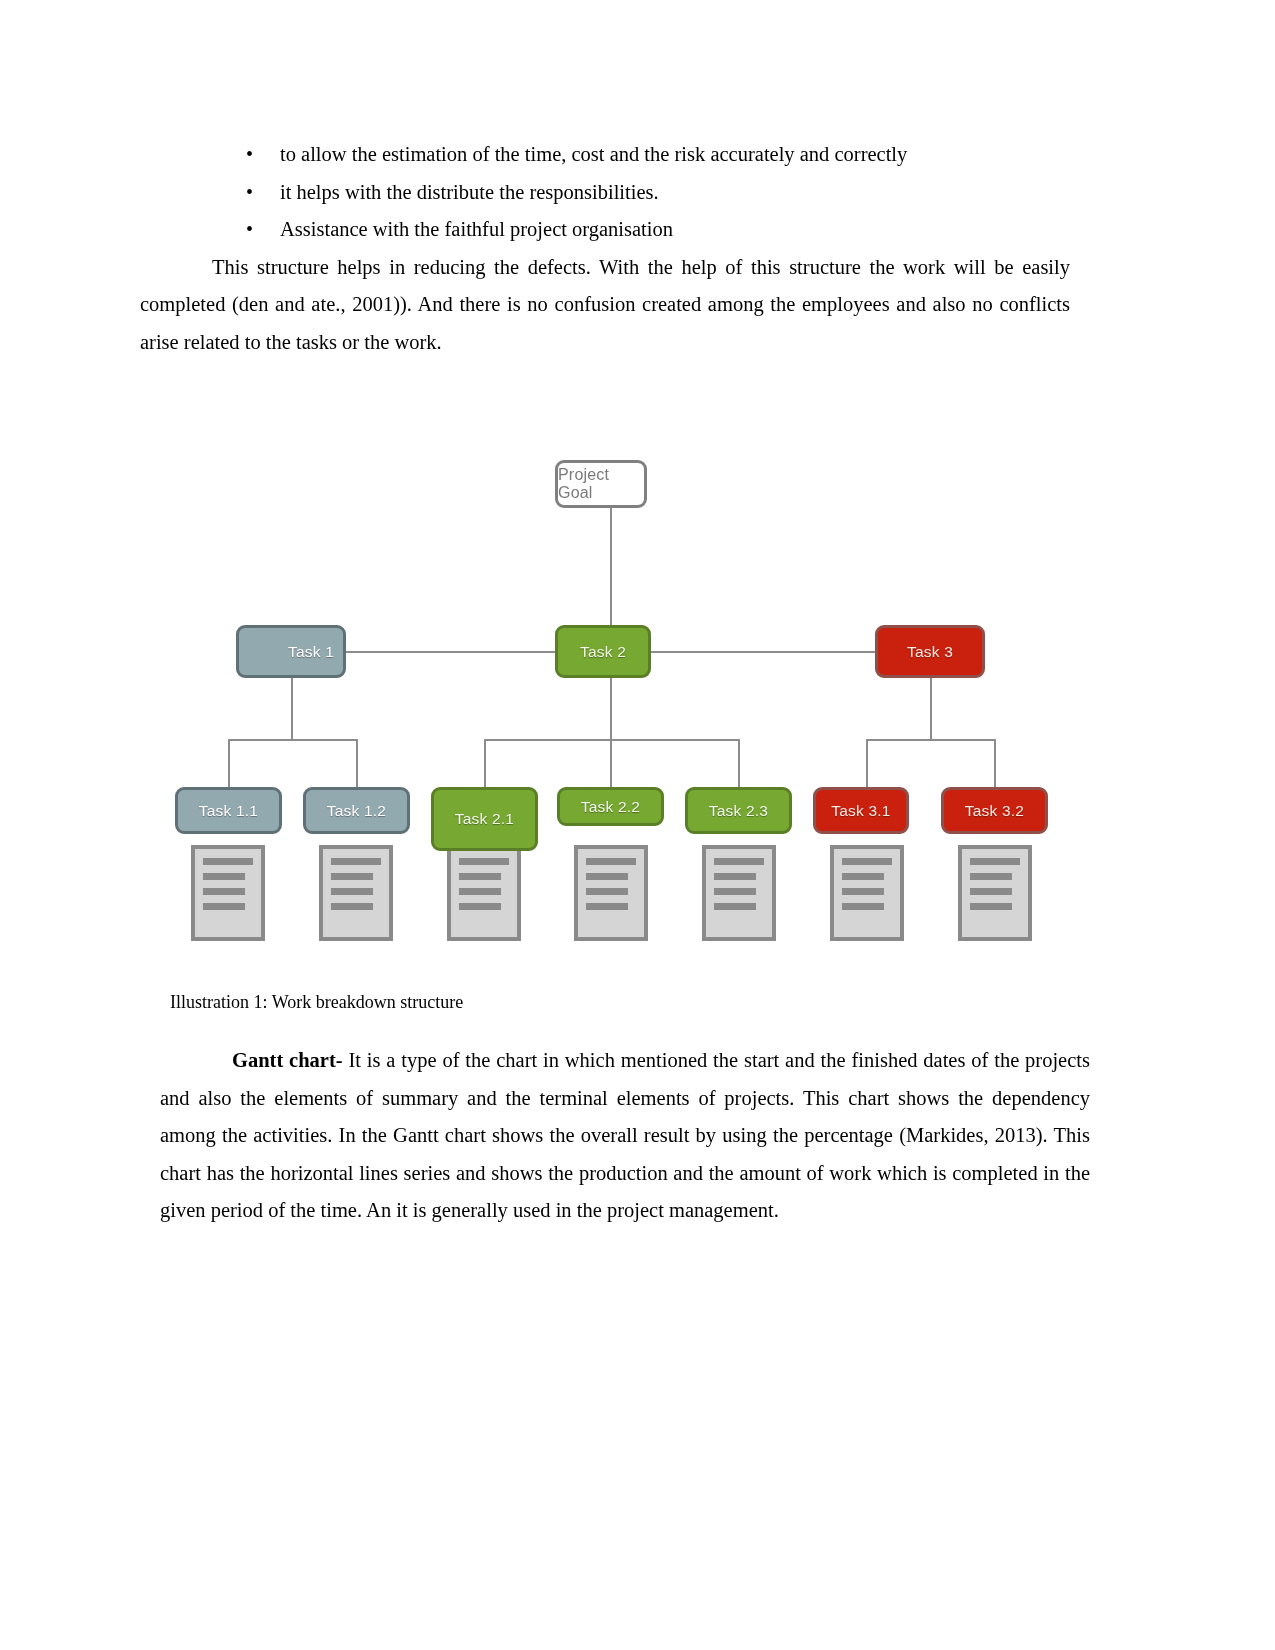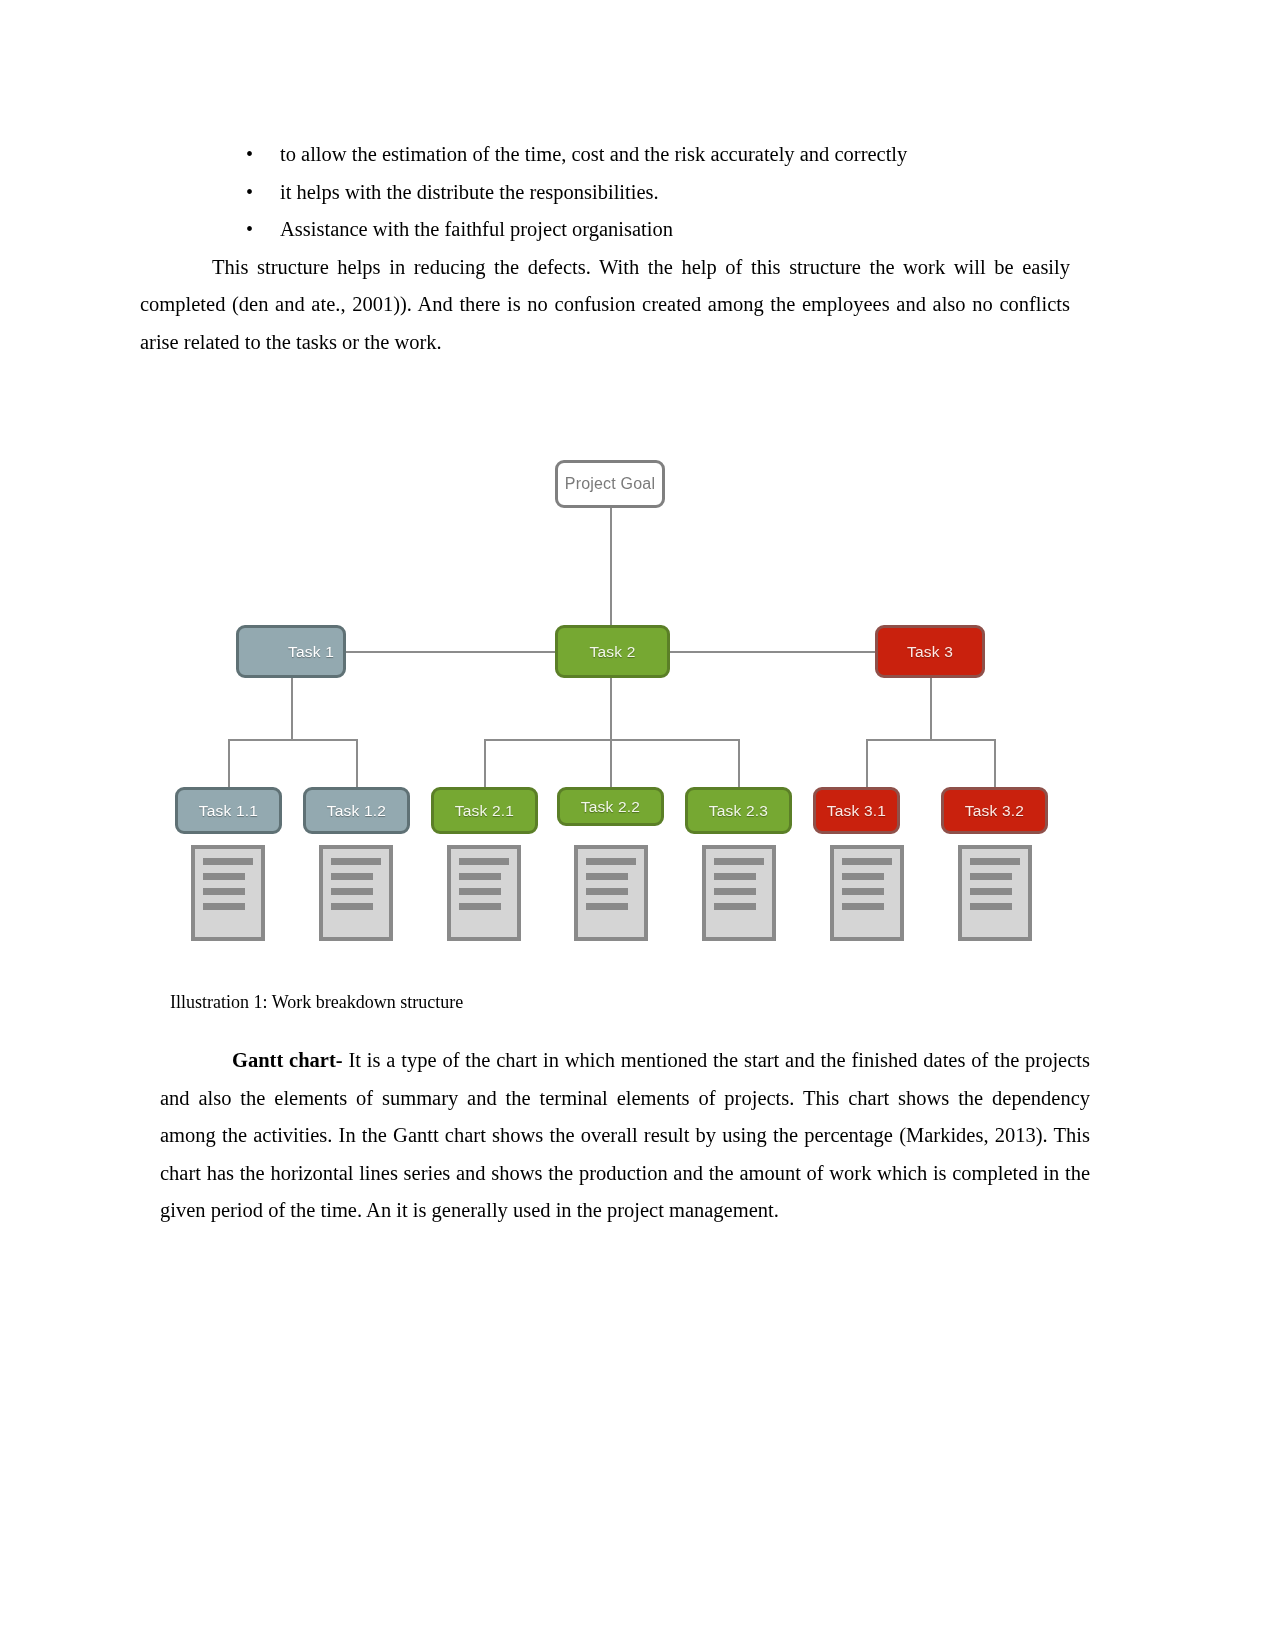--- a/index.html
+++ b/index.html
@@ -179,32 +179,32 @@
         <span>Assistance with the faithful project organisation</span>
       </li>
     </ul>
 
     <p class="para indent">This structure helps in reducing the defects. With the help of this structure the work will be easily completed (den and ate., 2001)). And there is no confusion created among the employees and also no conflicts arise related to the tasks or the work.</p>
   </div>
 
   <div class="diagram-wrap">
     <div class="diagram">
 
-      <div class="node root" style="left:415px; top:20px; width:110px; height:48px;">
+      <div class="node root" style="left:415px; top:20px; width:92px; height:48px;">
         <span>Project Goal</span>
       </div>
 
       <div class="connector v" style="left:470px; top:68px; height:144px;"></div>
 
       <div class="connector h" style="left:151px; top:211px; width:639px;"></div>
 
       <div class="node blue" style="left:96px; top:185px; width:110px; height:53px;padding-left:40px;">
         <span>Task 1</span>
       </div>
-      <div class="node green" style="left:415px; top:185px; width:115px; height:53px;align-items:center;">
+      <div class="node green" style="left:415px; top:185px; width:96px; height:53px;align-items:center;">
         <span>Task 2</span>
       </div>
       <div class="node red" style="left:735px; top:185px; width:110px; height:53px;">
         <span>Task 3</span>
       </div>
 
       <div class="connector v" style="left:151px; top:238px; height:62px;"></div>
       <div class="connector h" style="left:88px; top:299px; width:128px;"></div>
       <div class="connector v" style="left:88px; top:299px; height:49px;"></div>
       <div class="connector v" style="left:216px; top:299px; height:49px;"></div>
@@ -219,30 +219,30 @@
       <div class="connector h" style="left:726px; top:299px; width:128px;"></div>
       <div class="connector v" style="left:726px; top:299px; height:49px;"></div>
       <div class="connector v" style="left:854px; top:299px; height:49px;"></div>
 
       <div class="node blue" style="left:35px; top:347px; width:107px; height:47px;">
         <span>Task 1.1</span>
       </div>
       <div class="node blue" style="left:163px; top:347px; width:107px; height:47px;">
         <span>Task 1.2</span>
       </div>
-      <div class="node green" style="left:291px; top:347px; width:107px; height:47px;">
+      <div class="node green" style="left:291px; top:347px; width:107px; height:64px;">
         <span>Task 2.1</span>
       </div>
       <div class="node green" style="left:417px; top:347px; width:107px; height:39px;">
         <span>Task 2.2</span>
       </div>
       <div class="node green" style="left:545px; top:347px; width:107px; height:47px;">
         <span>Task 2.3</span>
       </div>
-      <div class="node red" style="left:673px; top:347px; width:87px; height:47px;">
+      <div class="node red" style="left:673px; top:347px; width:96px; height:47px;">
         <span>Task 3.1</span>
       </div>
       <div class="node red" style="left:801px; top:347px; width:107px; height:47px;">
         <span>Task 3.2</span>
       </div>
 
       <div class="doc-icon" style="left:51px; top:405px;">
         <div class="line l1"></div>
         <div class="line l2"></div>
         <div class="line l3"></div>

